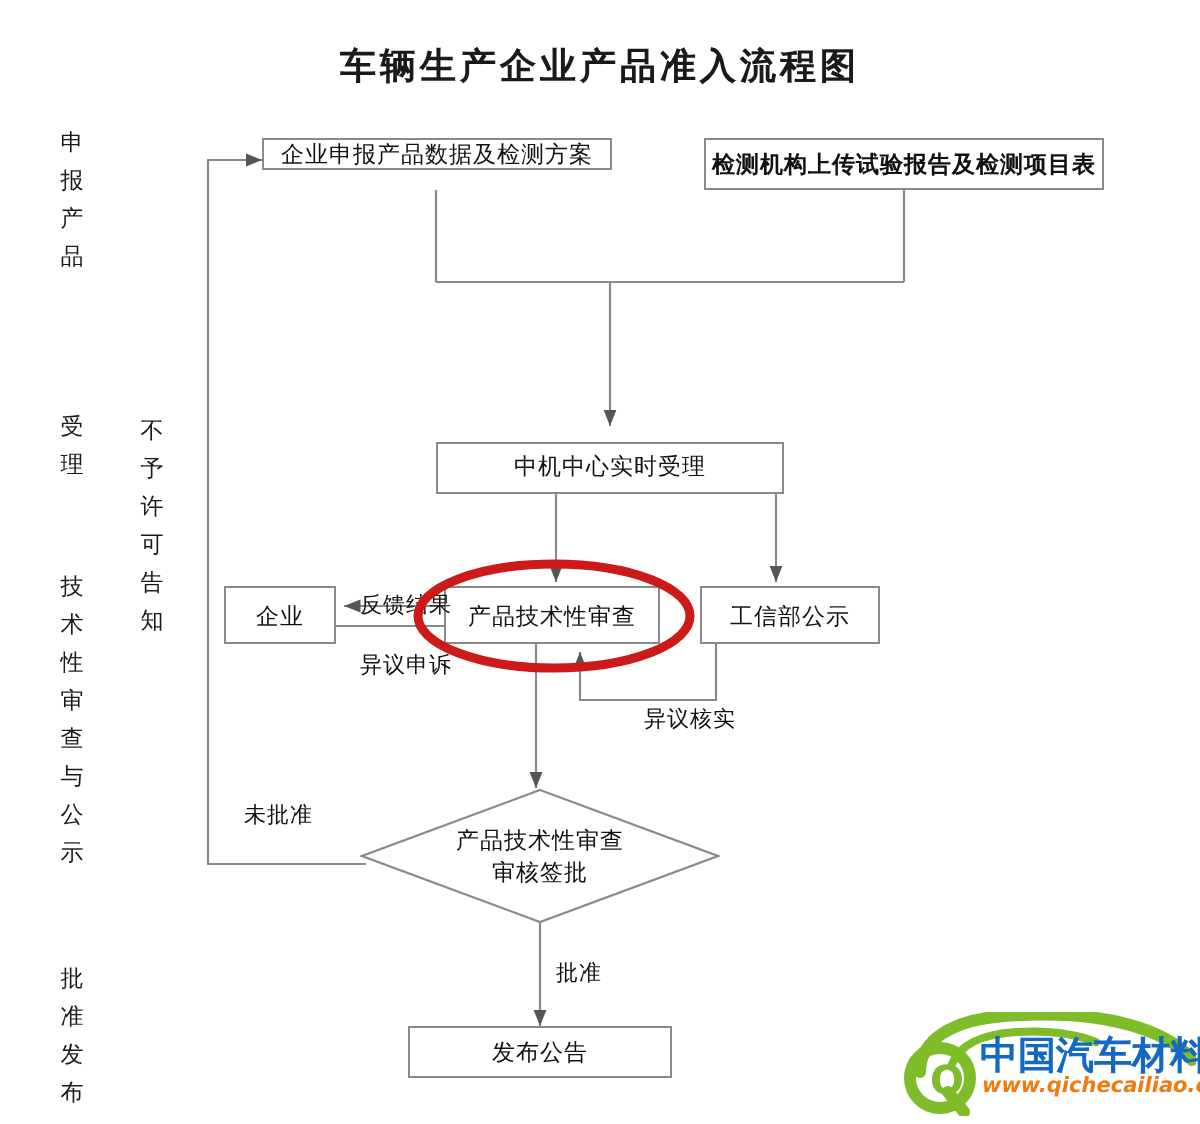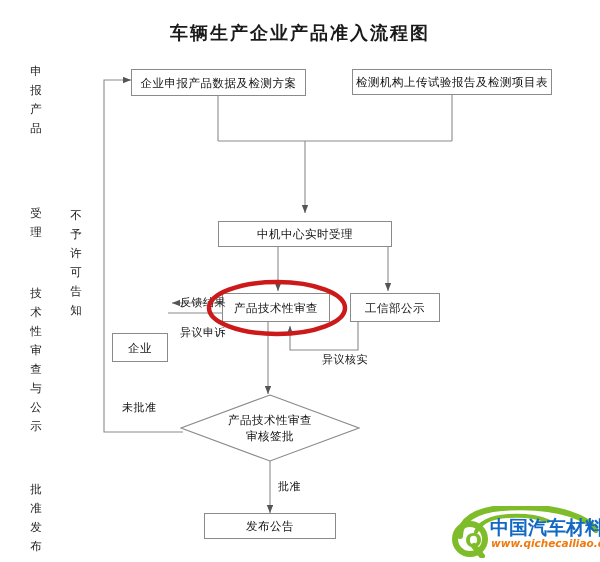--- a/index.html
+++ b/index.html
@@ -221,27 +221,27 @@
       <path d="M358,322 L358,350 L290,350 L290,326" marker-end="url(#arrow)"></path>
 
       <path d="M268,322 L268,394" marker-end="url(#arrow)"></path>
 
       <path d="M183,432 L104,432 L104,80 L131,80" marker-end="url(#arrow)"></path>
 
       <path d="M270,461 L270,513" marker-end="url(#arrow)"></path>
     </g>
   </svg>
 
-  <div class="box" style="left:131px; top:69px; width:175px; height:27px;">企业申报产品数据及检测方案</div>
-
-  <div class="box" style="left:352px; top:69px; width:200px; height:26px;">检测机构上传试验报告及检测项目表</div>
+  <div class="box" style="left:131px; top:69px; width:175px; height:16px;">企业申报产品数据及检测方案</div>
+
+  <div class="box" style="left:352px; top:69px; width:200px; height:26px;font-weight:bold;">检测机构上传试验报告及检测项目表</div>
 
   <div class="box" style="left:218px; top:221px; width:174px; height:26px;font-family:Liberation Serif, serif;">中机中心实时受理</div>
 
-  <div class="box" style="left:112px; top:293px; width:56px; height:29px;margin-top:40px;">企业</div>
+  <div class="box" style="left:112px; top:293px; width:56px; height:29px;">企业</div>
 
   <div class="box" style="left:222px; top:293px; width:108px; height:29px;">产品技术性审查</div>
 
   <div class="box" style="left:350px; top:293px; width:90px; height:29px;">工信部公示</div>
 
   <div class="box" style="left:204px; top:513px; width:132px; height:26px;">发布公告</div>
 
   <div class="diamond-wrap" style="left:180px; top:394px; width:180px; height:68px;">
     <svg width="180" height="68" viewBox="0 0 180 68" xmlns="http://www.w3.org/2000/svg">
       <polygon points="90,1 179,34 90,67 1,34" fill="#ffffff" stroke="#8a8a8a" stroke-width="1.1"></polygon>

